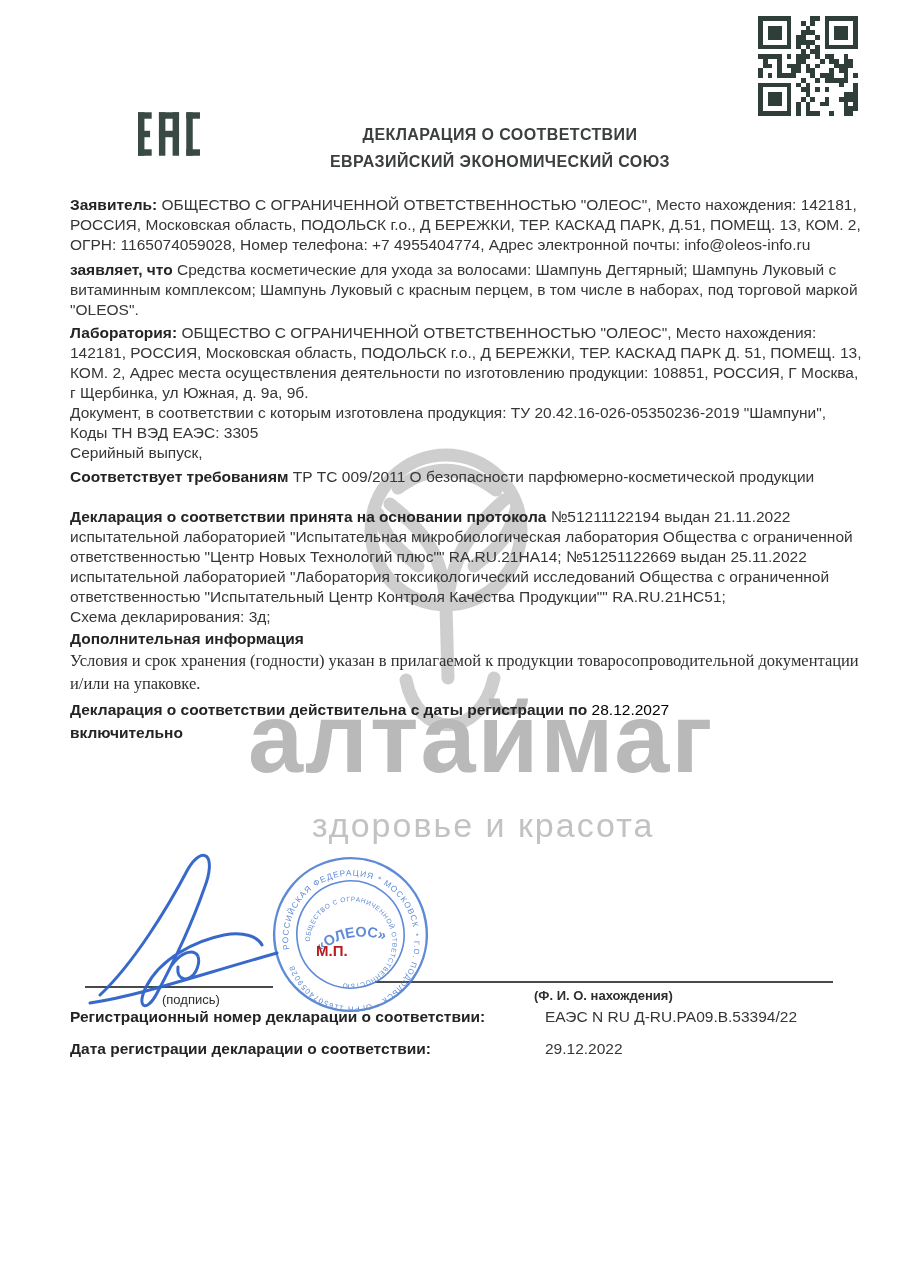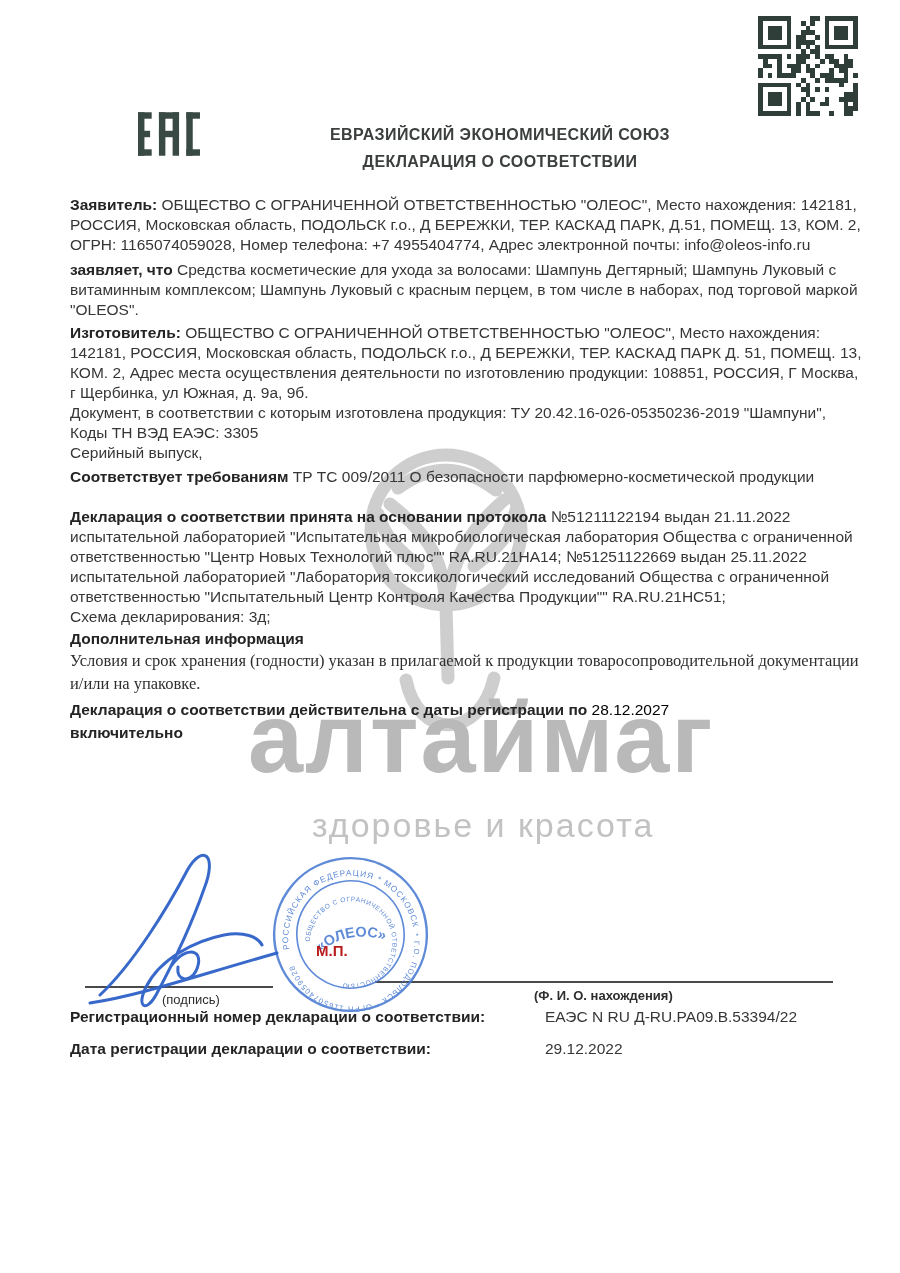--- a/index.html
+++ b/index.html
@@ -281,43 +281,43 @@
         <rect x="8" y="20" width="1" height="1" fill="#2f3e39"></rect>
         <rect x="10" y="20" width="1" height="1" fill="#2f3e39"></rect>
         <rect x="11" y="20" width="1" height="1" fill="#2f3e39"></rect>
         <rect x="12" y="20" width="1" height="1" fill="#2f3e39"></rect>
         <rect x="15" y="20" width="1" height="1" fill="#2f3e39"></rect>
         <rect x="18" y="20" width="1" height="1" fill="#2f3e39"></rect>
         <rect x="19" y="20" width="1" height="1" fill="#2f3e39"></rect>
       </svg></div>
 
   <div class="header">
+    <div class="h1">ДЕКЛАРАЦИЯ О СООТВЕТСТВИИ</div>
     <div class="h1">ЕВРАЗИЙСКИЙ ЭКОНОМИЧЕСКИЙ СОЮЗ</div>
-    <div class="h1">ДЕКЛАРАЦИЯ О СООТВЕТСТВИИ</div>
   </div>
 
   <svg class="wm wm-tree" width="230" height="320" viewBox="0 0 230 320">
     <g fill="none" stroke="#c6c6c6" stroke-width="13" stroke-linecap="round" opacity="0.85">
       <circle cx="98" cy="82" r="75"></circle>
       <path d="M 98 160 C 96 120 88 92 42 56"></path>
       <path d="M 98 160 C 104 110 120 84 156 52"></path>
       <path d="M 70 118 C 50 100 38 92 30 66"></path>
       <path d="M 126 118 C 150 100 162 88 168 62"></path>
       <path d="M 50 40 Q 98 4 148 42"></path>
       <path d="M 98 158 L 100 230"></path>
       <path d="M 58 232 C 70 292 132 292 146 230"></path>
     </g>
   </svg>
   <div class="wm wm-brand">алтаймаг</div>
   <div class="wm wm-tag">здоровье и красота</div>
 
   <div class="content">
     <p><b>Заявитель: </b><span>ОБЩЕСТВО С ОГРАНИЧЕННОЙ ОТВЕТСТВЕННОСТЬЮ "ОЛЕОС", Место нахождения: 142181, РОССИЯ,  Московская область, ПОДОЛЬСК г.о., Д БЕРЕЖКИ, ТЕР. КАСКАД ПАРК, Д.51, ПОМЕЩ. 13, КОМ.  2, ОГРН: 1165074059028, Номер телефона: +7 4955404774, Адрес электронной почты: info@oleos-info.ru</span></p>
     <p class="mt5"><b>заявляет, что </b><span>Средства косметические для ухода за волосами: Шампунь Дегтярный; Шампунь Луковый с витаминным комплексом; Шампунь Луковый с красным перцем, в том числе в наборах, под торговой маркой "OLEOS".</span></p>
-    <p class="mt3"><b>Изготовитель: </b><span>ОБЩЕСТВО С ОГРАНИЧЕННОЙ ОТВЕТСТВЕННОСТЬЮ "ОЛЕОС", Место нахождения: 142181, РОССИЯ,  Московская область, ПОДОЛЬСК г.о., Д БЕРЕЖКИ, ТЕР. КАСКАД ПАРК Д. 51, ПОМЕЩ.  13, КОМ.   2, Адрес места осуществления деятельности по изготовлению продукции: 108851, РОССИЯ, Г Москва, г Щербинка, ул Южная, д. 9а, 9б.</span></p>
+    <p class="mt3"><b>Лаборатория: </b><span>ОБЩЕСТВО С ОГРАНИЧЕННОЙ ОТВЕТСТВЕННОСТЬЮ "ОЛЕОС", Место нахождения: 142181, РОССИЯ,  Московская область, ПОДОЛЬСК г.о., Д БЕРЕЖКИ, ТЕР. КАСКАД ПАРК Д. 51, ПОМЕЩ.  13, КОМ.   2, Адрес места осуществления деятельности по изготовлению продукции: 108851, РОССИЯ, Г Москва, г Щербинка, ул Южная, д. 9а, 9б.</span></p>
     <p>Документ, в соответствии с которым изготовлена продукция: ТУ 20.42.16-026-05350236-2019 "Шампуни",</p>
     <p>Коды ТН ВЭД ЕАЭС: 3305</p>
     <p>Серийный выпуск,</p>
     <p class="mt4"><b>Соответствует требованиям </b><span>ТР ТС 009/2011 О безопасности парфюмерно-косметической продукции</span></p>
     <p class="mt20"><b>Декларация о соответствии принята на основании протокола </b><span>№51211122194 выдан 21.11.2022 испытательной лабораторией "Испытательная микробиологическая лаборатория Общества с ограниченной ответственностью "Центр Новых Технологий плюс"" RA.RU.21НА14; №51251122669 выдан 25.11.2022 испытательной лабораторией "Лаборатория токсикологический исследований Общества с ограниченной ответственностью "Испытательный Центр Контроля Качества Продукции"" RA.RU.21НС51;</span></p>
     <p>Схема декларирования: 3д;</p>
     <p class="mt2"><b>Дополнительная информация</b></p>
     <p class="serif">Условия и срок хранения (годности) указан в прилагаемой к продукции товаросопроводительной документации и/или на упаковке.</p>
     <p class="valid"><span>Декларация о соответствии действительна с даты регистрации по </span><span class="normal">28.12.2027</span></p>
     <p class="valid" style="margin-top:0!important">включительно</p>

